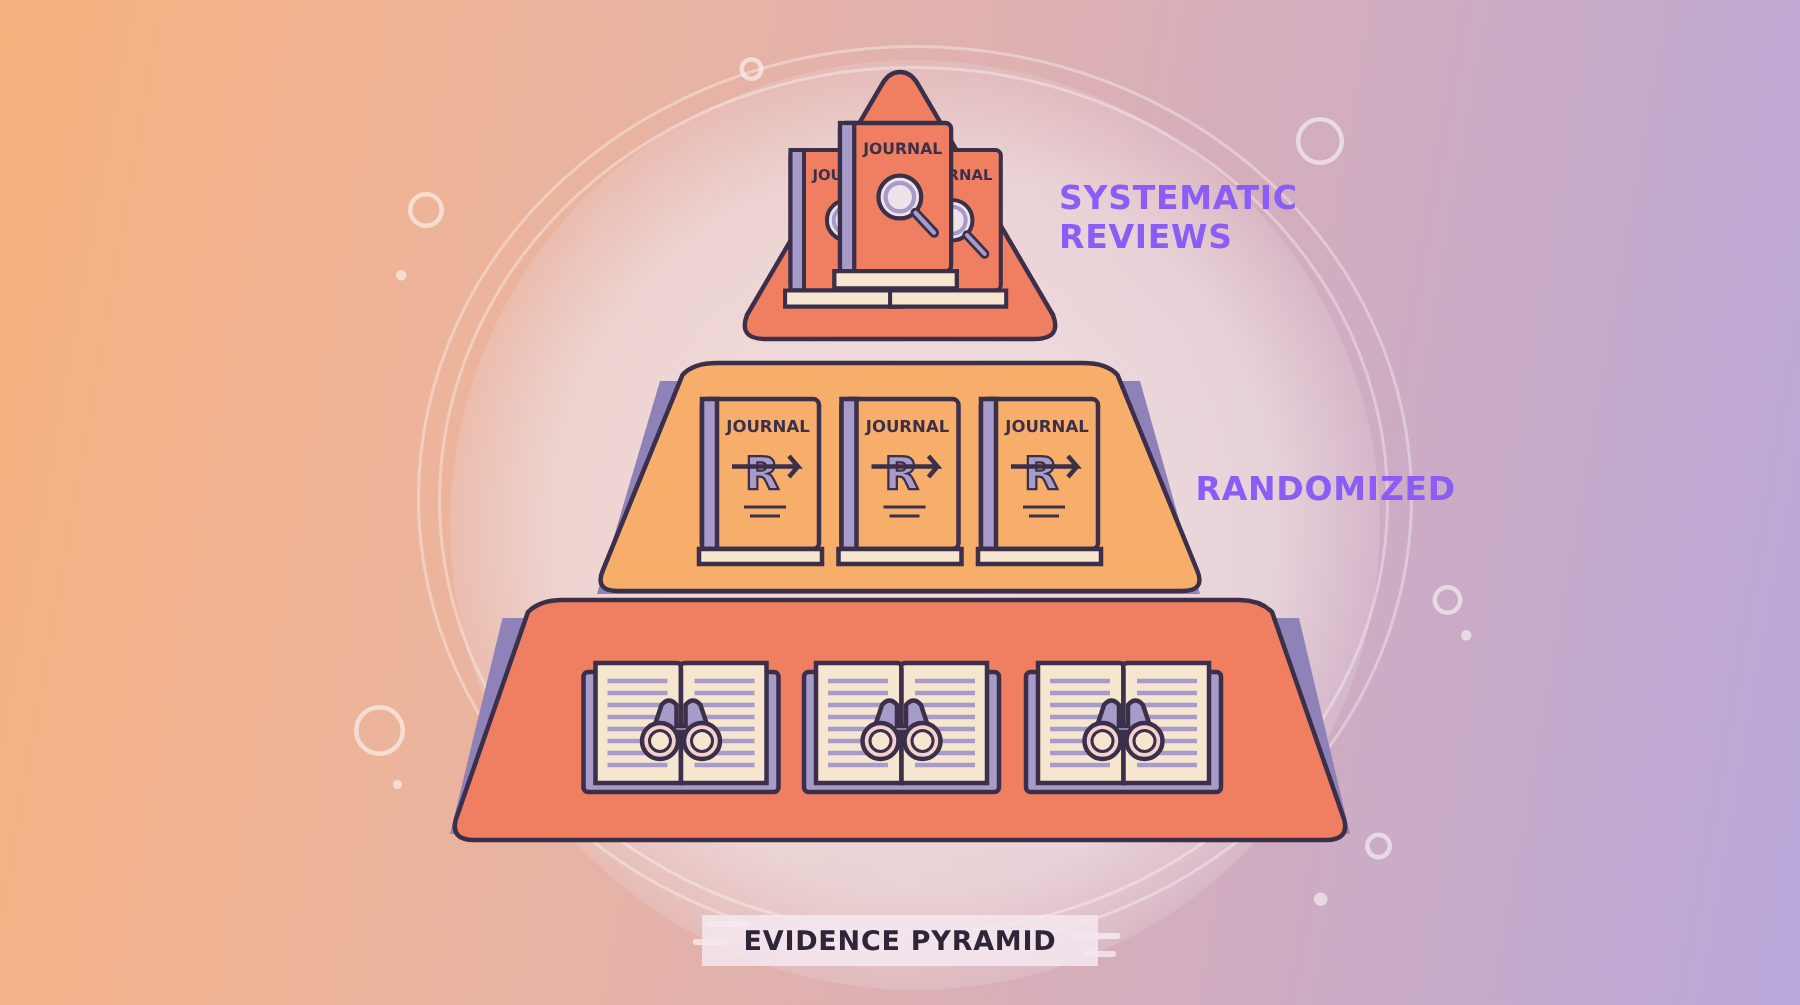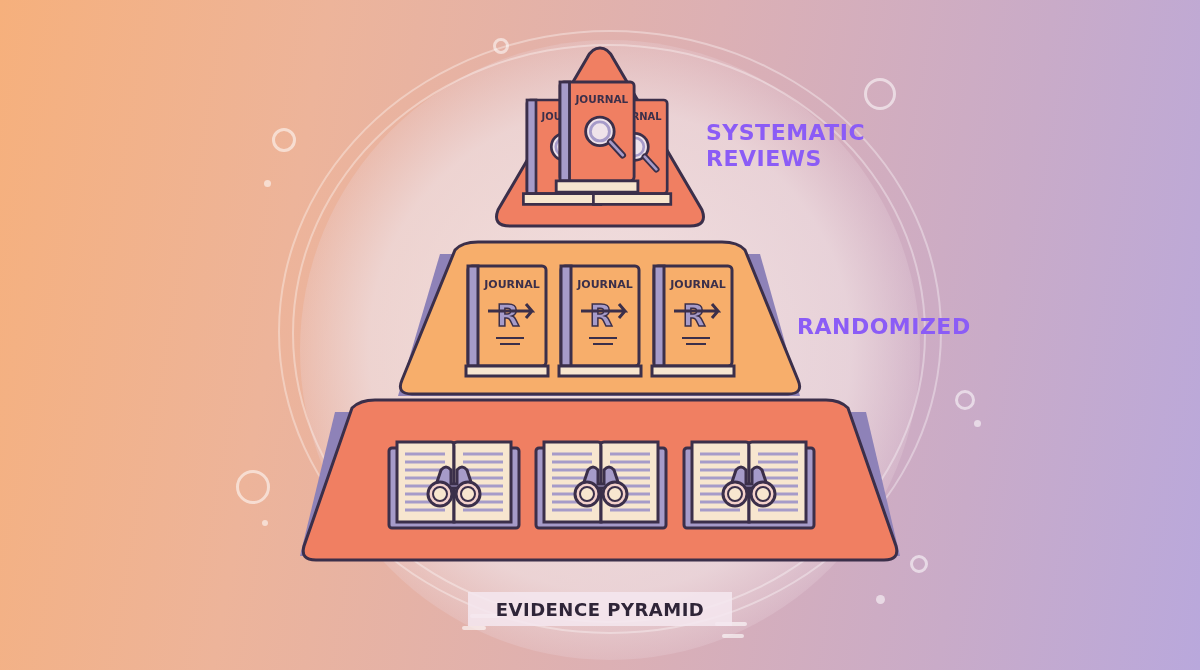--- a/index.html
+++ b/index.html
@@ -14,21 +14,21 @@
   }
   .ring { position: absolute; border-radius: 50%; border: 2px solid rgba(255,255,255,0.35); }
   .bubble { position: absolute; border-radius: 50%; border: 3px solid rgba(255,255,255,0.55); }
   .dot { position: absolute; border-radius: 50%; background: rgba(255,255,255,0.55); }
   svg.pyr { position: absolute; left: 0; top: 0; }
   .label {
     position: absolute; color: #8b5cf6; font-size: 22px; font-weight: bold; line-height: 26px;
     letter-spacing: 0.5px;
   }
   .title-banner {
-    position: absolute; left: 468px; top: 592px; width: 264px; height: 34px;
+    position: absolute; left: 468px; top: 610px; width: 264px; height: 34px;
     background: rgba(245,232,240,0.85);
     display: flex; align-items: center; justify-content: center;
     color: #2f2538; font-size: 18px; font-weight: bold; letter-spacing: 0.5px;
   }
   .streak { position: absolute; height: 4px; background: rgba(255,255,255,0.6); border-radius: 2px; }
 </style>
 </head>
 <body>
 
 <div class="glow"></div>

